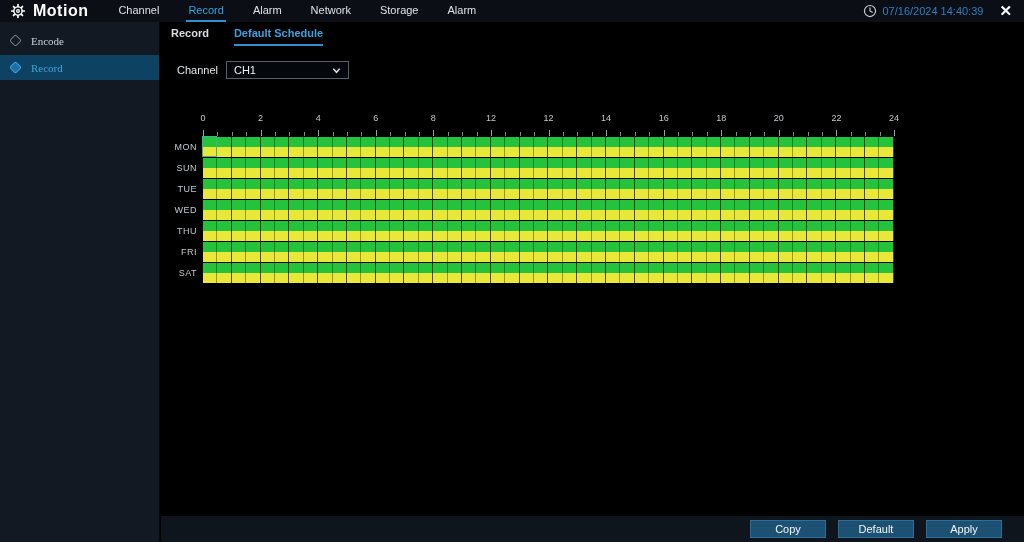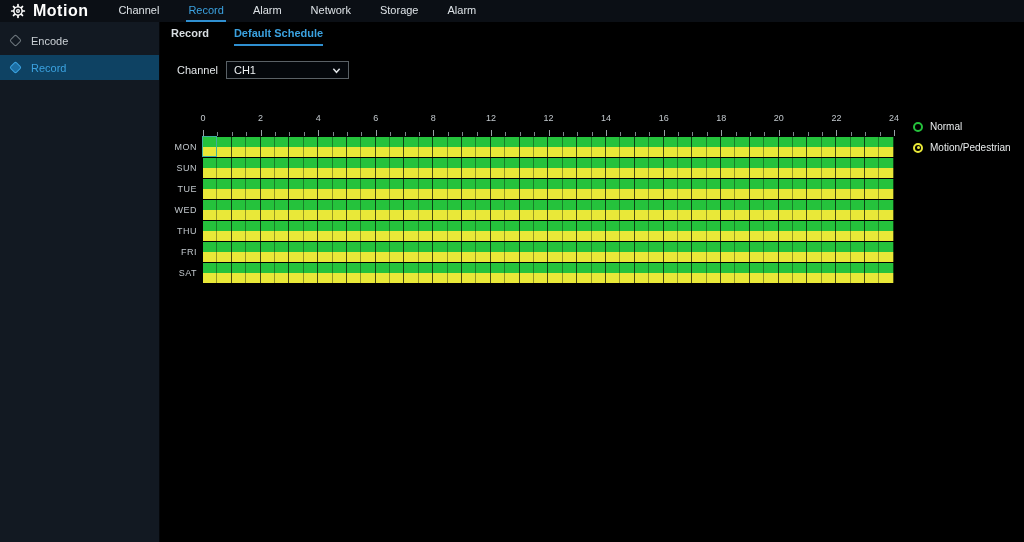--- a/index.html
+++ b/index.html
@@ -16,21 +16,21 @@
   .topnav .tab { color:#dde2e6; font-size:11px; line-height:20px; height:22px; padding:0 2px;
                  margin-right:25px; border-bottom:2px solid transparent; cursor:default; }
   .topnav .tab.active { color:#3ba2e0; border-bottom-color:#2f8fd0; }
   .top-right { margin-left:auto; display:flex; align-items:center; }
   .clock { width:14px; height:14px; }
   .time { color:#2e7fc2; font-size:11px; margin-left:5px; }
   .close-x { color:#ffffff; font-size:15px; font-weight:bold; margin:0 12px 0 16px; cursor:default; }
 
   
   .sidebar { position:absolute; top:22px; left:0; width:160px; bottom:0; background:#121922;
-             padding-top:6px; border-right:1px solid #05070a; }
+             padding-top:6px; border-right:1px solid #05070a;font-family:Liberation Serif, serif; }
   .side-item { height:25px; display:flex; align-items:center; padding-left:11px; gap:11px;
                font-size:11px; color:#ccd2d7; margin-bottom:2px; }
   .side-item.active { background:#0e4263; color:#3ba2e0; }
   .side-icon { width:9px; height:9px; transform:rotate(45deg); border:1.5px solid #6d767d;
                border-radius:2px; flex:0 0 auto; }
   .side-item.active .side-icon { border-color:#3ba2e0; background:#1c6ea3; }
 
   
   .content { position:absolute; top:22px; left:161px; right:0; bottom:0; background:#000; }
   .subtabs { position:absolute; top:0; left:10px; display:flex; gap:25px; }
@@ -99,20 +99,28 @@
       </svg>
     </span>
     <span class="app-title">Motion</span>
     <div class="topnav">
       <span class="tab">Channel</span>
       <span class="tab active">Record</span>
       <span class="tab">Alarm</span>
       <span class="tab">Network</span>
       <span class="tab">Storage</span>
       <span class="tab">Alarm</span>
+    </div>
+    <div class="top-right">
+      <svg class="clock" viewBox="0 0 24 24">
+        <circle cx="12" cy="12" r="9.5" fill="none" stroke="#c7ced4" stroke-width="2"></circle>
+        <polyline points="12,6.5 12,12 16,14" fill="none" stroke="#c7ced4" stroke-width="2" stroke-linecap="round"></polyline>
+      </svg>
+      <span class="time">07/16/2024 14:40:39</span>
+      <span class="close-x">✕</span>
     </div>
   </div>
 
   <div class="sidebar">
     <div class="side-item">
       <span class="side-icon"></span>
       <span>Encode</span>
     </div>
     <div class="side-item active">
       <span class="side-icon"></span>
@@ -921,28 +929,21 @@
               <div class="cell" style="background: rgb(233, 232, 56);"></div>
               <div class="cell hr" style="background: rgb(233, 232, 56);"></div>
               <div class="cell" style="background: rgb(233, 232, 56);"></div>
               <div class="cell hr" style="background: rgb(233, 232, 56);"></div>
             </div>
           </div>
           <div class="cursor-box" style="left: -1px; top: -1px; width: 15.3958px; height: 21px;"></div>
         </div>
     </div>
 
-    <div class="legend">
-      <div class="legend-item">
-        <span class="legend-dot" style="border-color: rgb(37, 194, 60);"></span>
-        <span class="legend-label">Normal</span>
-      </div>
-      <div class="legend-item">
-        <span class="legend-dot selected" style="border-color: rgb(233, 232, 56);">
-            <span class="inner" style="background: rgb(233, 232, 56);"></span>
-          </span>
-        <span class="legend-label">Motion/Pedestrian</span>
-      </div>
+
+    <div class="bottombar">
+      <div class="btn">Copy</div>
+      <div class="btn">Default</div>
+      <div class="btn">Apply</div>
     </div>
-
 
   </div>
 </div>
 
 </body></html>

